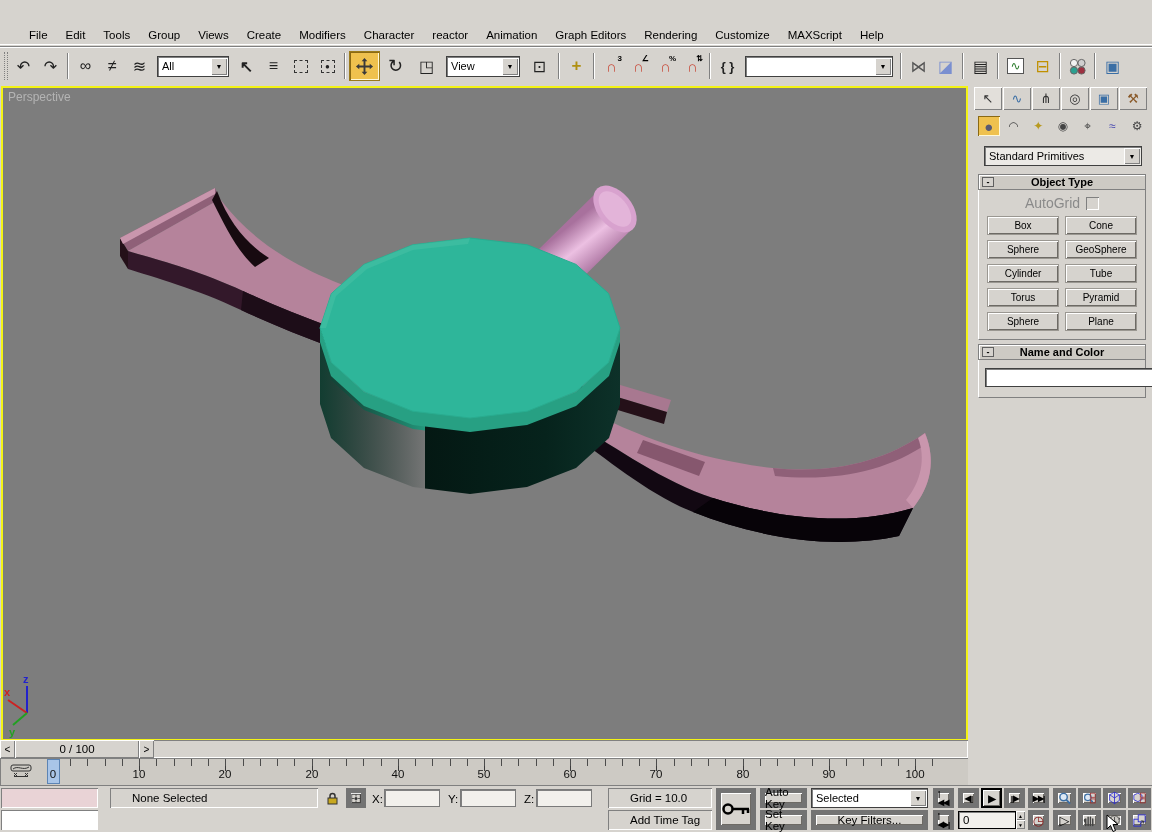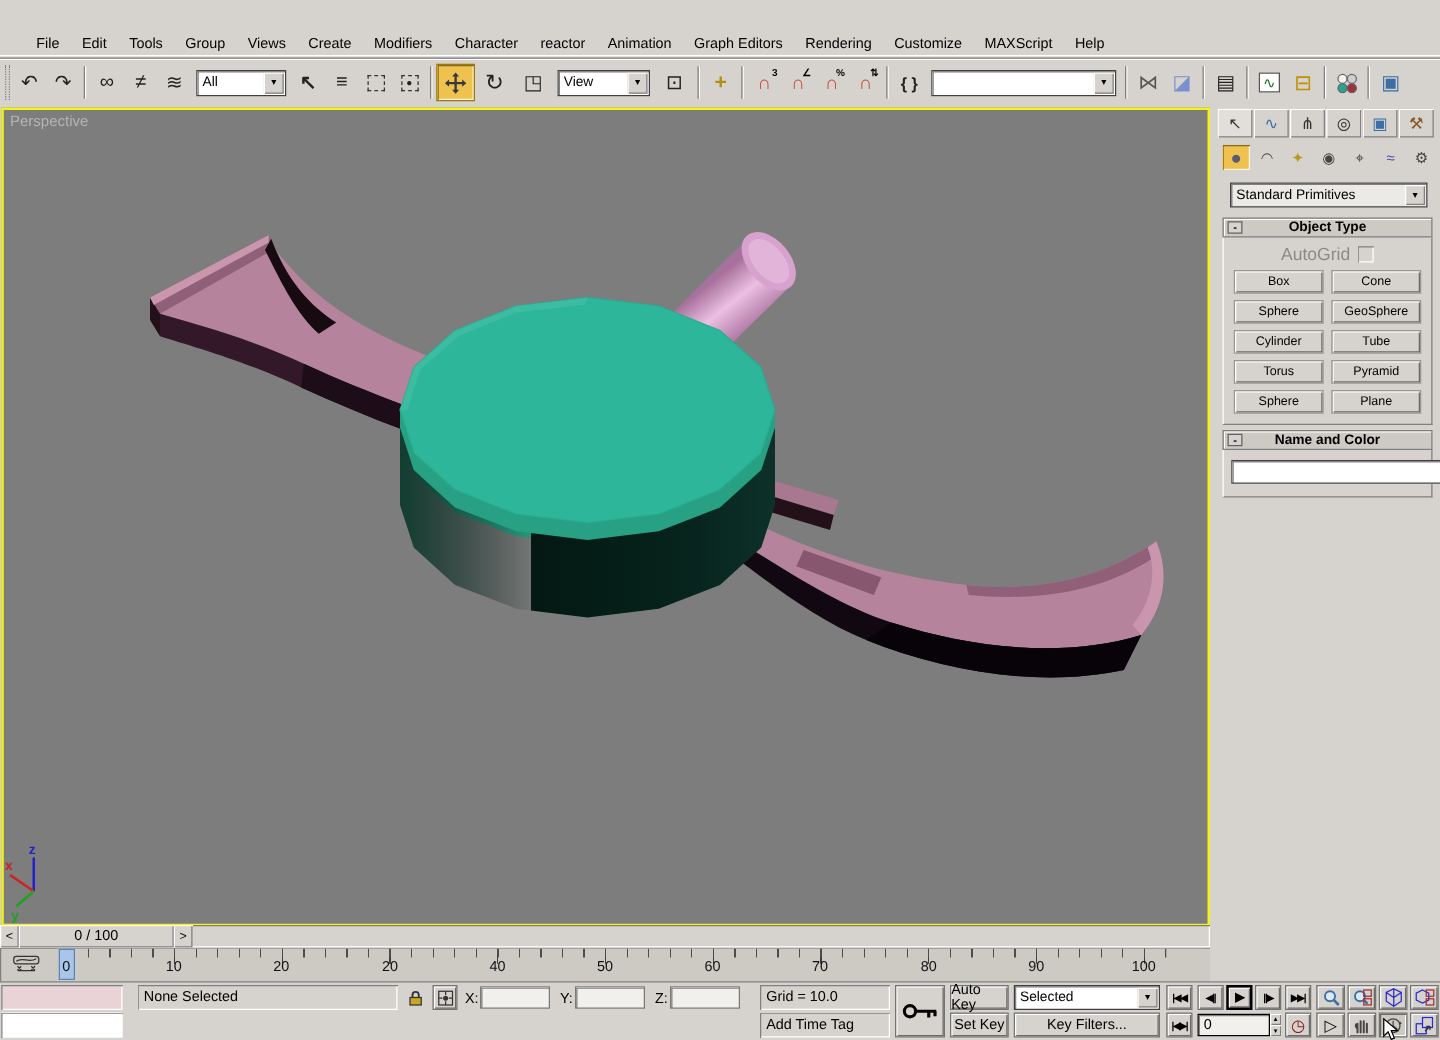--- a/index.html
+++ b/index.html
@@ -94,25 +94,25 @@
   .tick-label { position:absolute; top:9px; transform:translateX(-50%); font-size:11.5px; color:#111; }
   .frame-marker { position:absolute; left:2px; top:0; width:13px; height:25px; background:#a9c5e8; border:1px solid #5c84b4; }
 
   
   .statusbar { position:absolute; left:0; top:785px; width:1152px; height:47px; background:#d6d3ce; border-top:1px solid #808080; }
   .listener-pink { position:absolute; left:1px; top:2px; width:97px; height:20px; background:#e9d3d6;
     box-shadow:inset 1px 1px #808080, inset -1px -1px #fff; }
   .listener-white { position:absolute; left:1px; top:24px; width:97px; height:20px; background:#fff;
     box-shadow:inset 1px 1px #808080, inset -1px -1px #fff; }
   .sunk-field { position:absolute; background:#d6d3ce; box-shadow:inset 1px 1px #808080, inset -1px -1px #fff;
-    display:flex; align-items:center; padding-left:5px; font-size:11.5px; }
+    display:flex; align-items:center; padding-left:22px; font-size:11.5px; }
   .white-field { position:absolute; background:#f2f0ec; box-shadow:inset 1px 1px #808080; border:1px solid #7a7a7a; }
   .sb-label { position:absolute; font-size:11.5px; top:7px; }
   .sb-btn { position:absolute; background:#d6d3ce; box-shadow:inset 1px 1px #fff, inset -1px -1px #6d6a65;
-    border:1px solid #737373; display:flex; align-items:center; justify-content:center; font-size:11.5px; }
+    border:5px solid #737373; display:flex; align-items:center; justify-content:center; font-size:11.5px; }
   .sb-btn.pressed { box-shadow:inset 1px 1px #6d6a65, inset -1px -1px #fff; background:#cdcac4; }
   .pb-ico { font-size:8px; letter-spacing:-1px; font-weight:bold; }
   .play-box { border:2px solid #000; }
   .spinner { position:absolute; width:9px; display:flex; flex-direction:column; }
   .spin-b { flex:1; background:#d6d3ce; box-shadow:inset 1px 1px #fff, inset -1px -1px #808080;
     font-size:5px; display:flex; align-items:center; justify-content:center; }
   .cursor-overlay { position:absolute; z-index:50; }
 </style>
 </head>
 <body>

